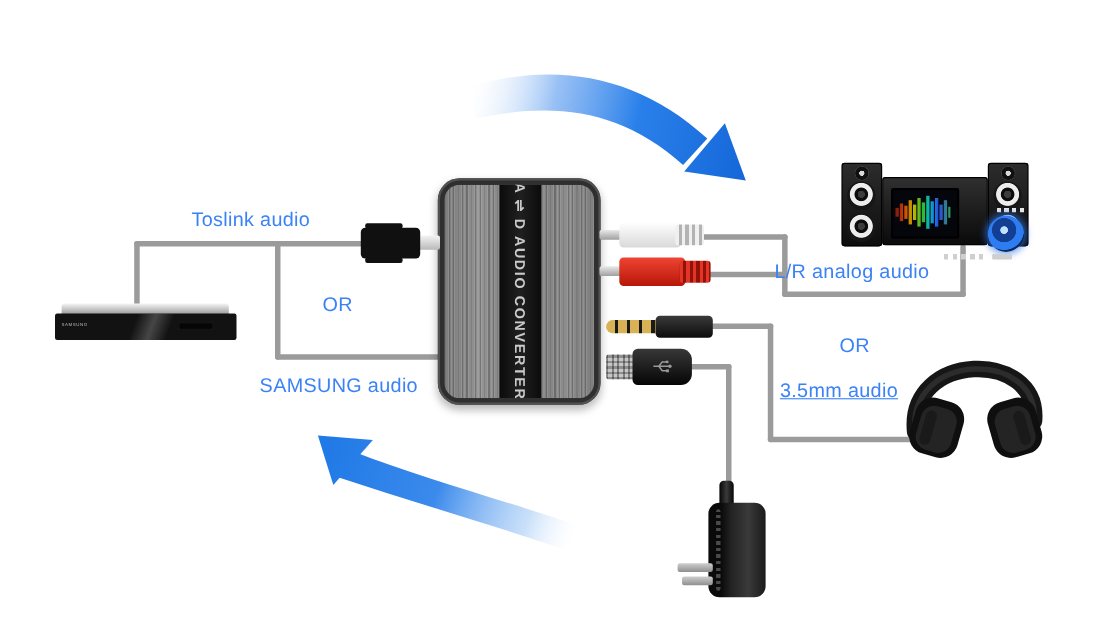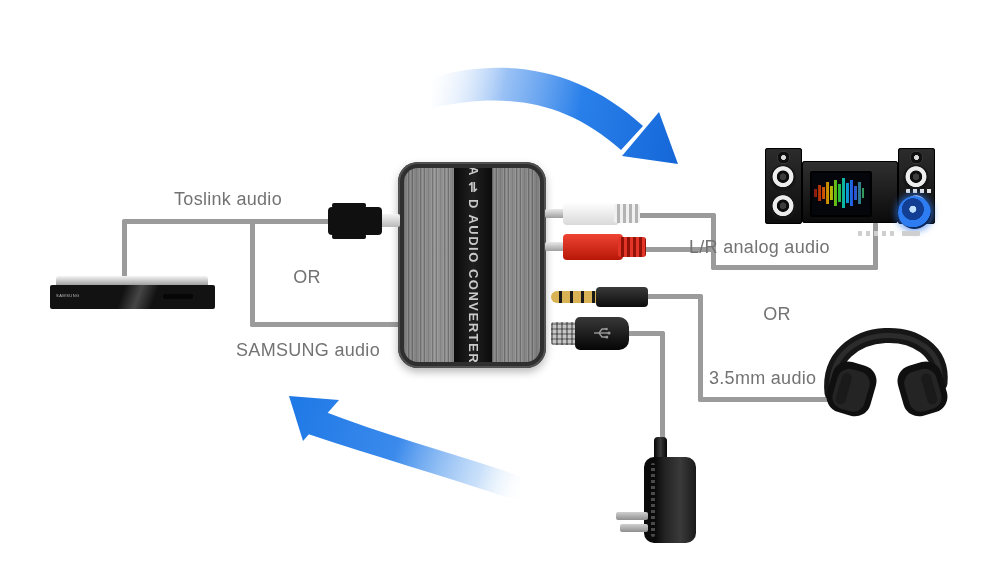--- a/index.html
+++ b/index.html
@@ -1,19 +1,19 @@
 <!DOCTYPE html>
 <html style="--arrow_blue: #1e7ae6; --cable_gray: #9b9b9b; --rca_red: #d62b1f; --rca_white: #f2f2f2; --jack_gold: #d8b254; --label_text: #2e2e2e;"><head>
 <meta charset="utf-8">
 <style>
   html,body{margin:0;padding:0;background:#fff;}
   #canvas{position:relative;width:1000px;height:572px;background:#fff;overflow:hidden;
           font-family:"Liberation Sans",sans-serif;}
   .cable{position:absolute;background:var(--cable_gray,#9b9b9b);border-radius:2.5px;}
-  .lbl{position:absolute;color:#737373;font-size:18px;white-space:nowrap;letter-spacing:.3px;}
+  .lbl{position:absolute;color:#3b82f6;font-size:18px;white-space:nowrap;letter-spacing:.3px;}
   .lbl.center{text-align:center;}
   svg{position:absolute;display:block;}
 
   
   .converter{position:absolute;left:398px;top:162px;width:148px;height:206px;border-radius:20px;
              background:#2f2f2f;box-shadow:0 4px 8px rgba(0,0,0,.28), inset 0 0 0 2px #515151;
              padding:6px;box-sizing:border-box;}
   .conv-face{width:100%;height:100%;border-radius:14px;overflow:hidden;position:relative;
      background:
        repeating-linear-gradient(90deg, rgba(255,255,255,.10) 0 1px, rgba(0,0,0,0) 1px 3px),
@@ -252,17 +252,17 @@
   </svg>
 
   <div class="psu-relief"></div>
   <div class="psu-body"></div>
   <div class="prong p1"></div>
   <div class="prong p2"></div>
 
   <div class="lbl center" style="left:148px;top:189px;width:160px;">Toslink audio</div>
   <div class="lbl center" style="left:277px;top:267px;width:60px;">OR</div>
   <div class="lbl center" style="left:228px;top:340px;width:160px;">SAMSUNG audio</div>
-  <div class="lbl" style="left:689px;top:237px;">L/R analog audio</div>
+  <div class="lbl" style="left:704px;top:237px;">L/R analog audio</div>
   <div class="lbl center" style="left:747px;top:304px;width:60px;">OR</div>
-  <div class="lbl" style="left:709px;top:368px;">3.5mm audio</div>
+  <div class="lbl" style="left:709px;top:345px;text-decoration:underline;">3.5mm audio</div>
 
 </div>
 
 </body></html>

